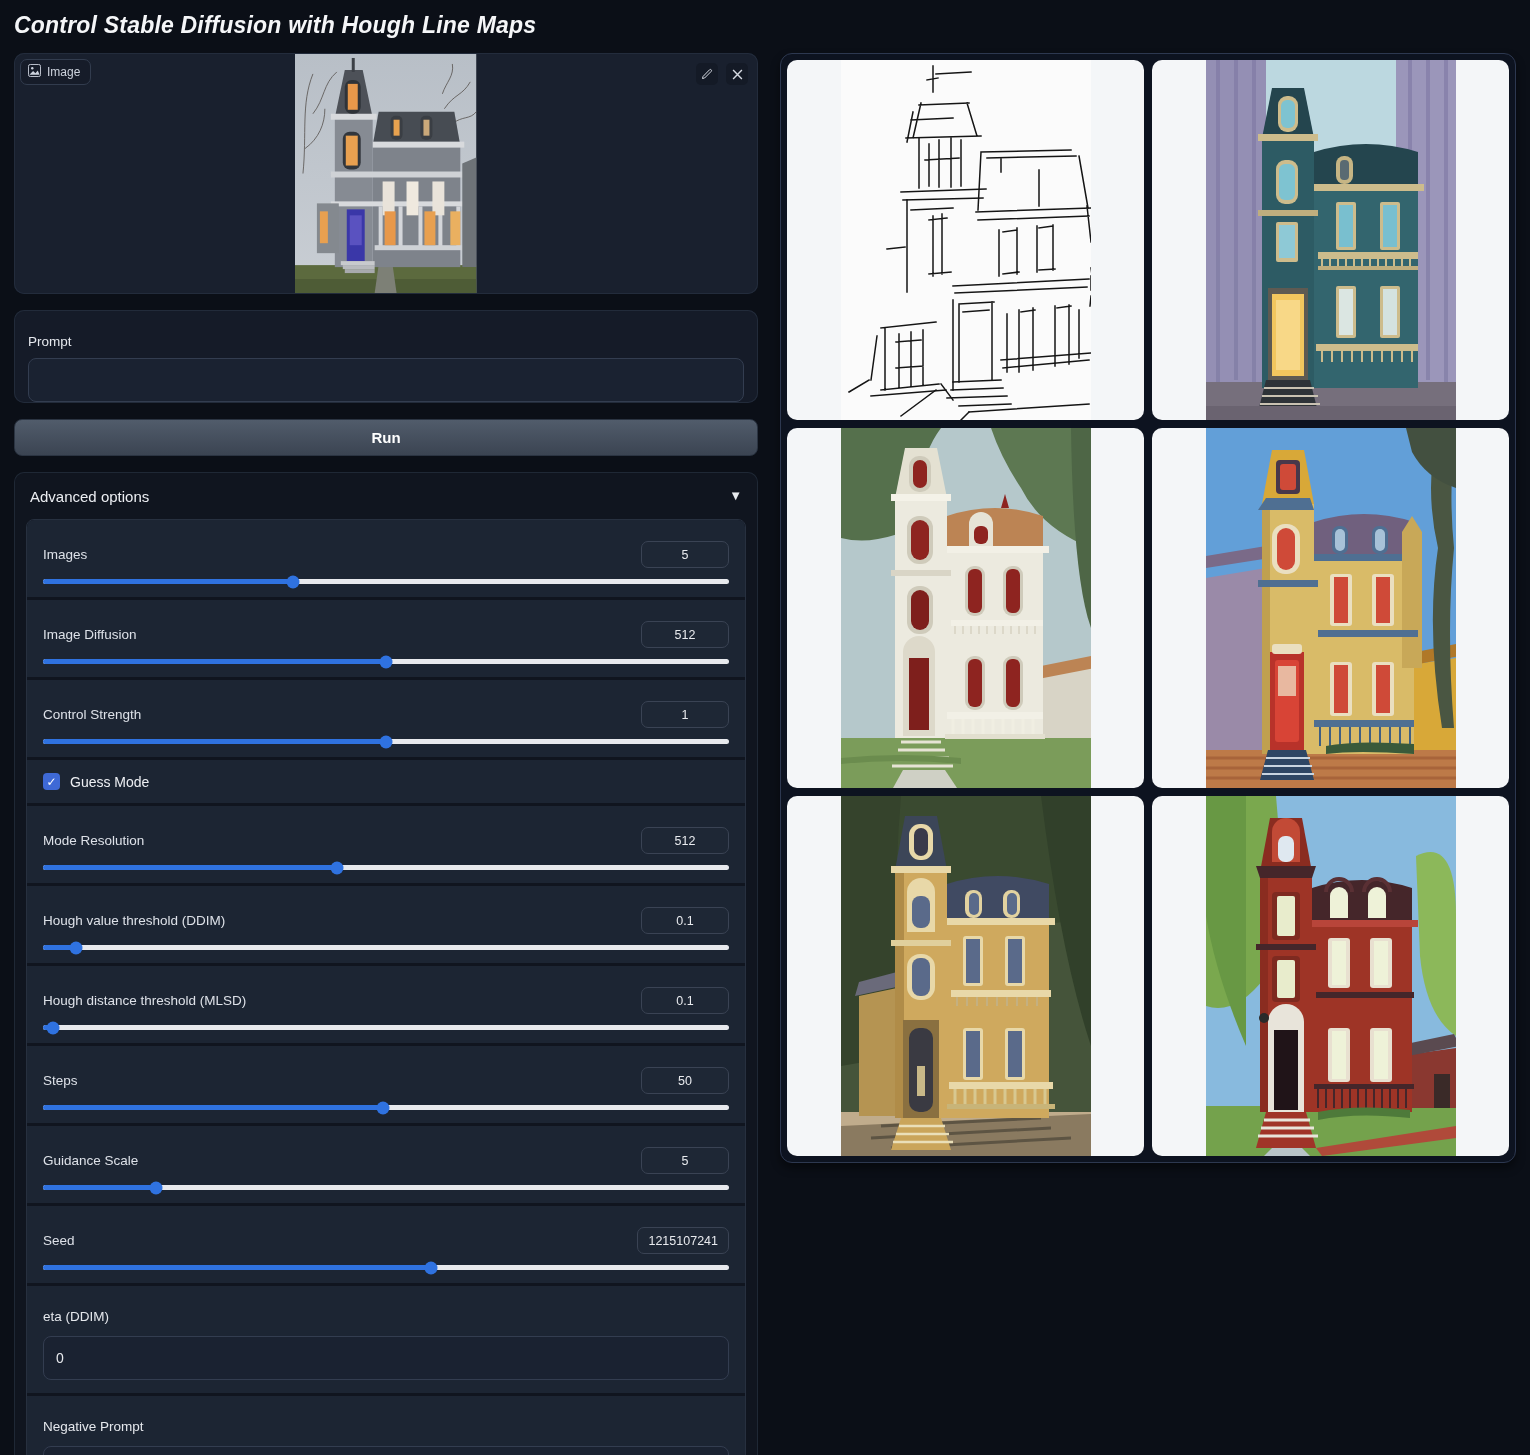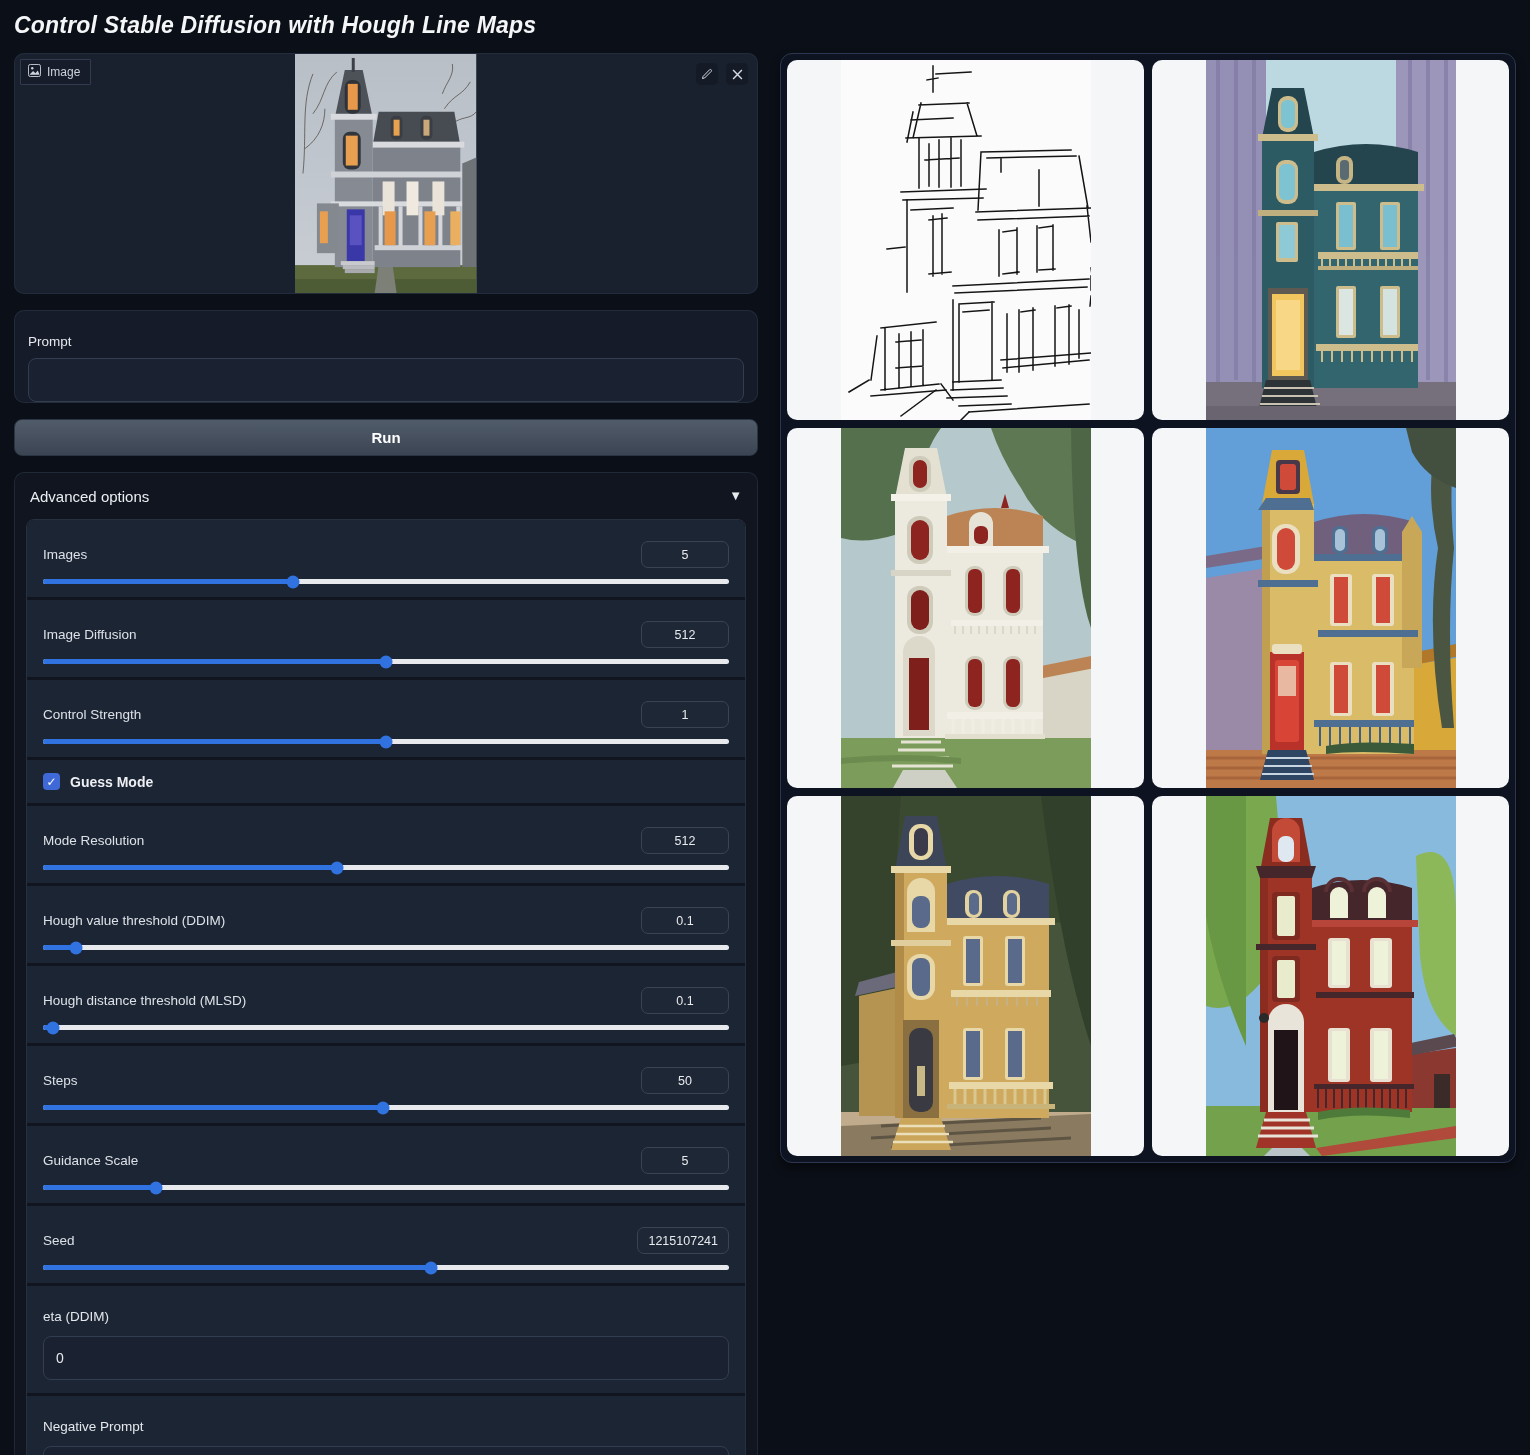--- a/index.html
+++ b/index.html
@@ -7,21 +7,21 @@
   body { font-family:"Liberation Sans","DejaVu Sans",sans-serif; color:#e8eaee; }
   .app { position:relative; width:1530px; height:1455px; overflow:hidden; background:#0b0f17; }
   .app-inner { padding:12px 14px 0 14px; }
   h1.title { font-size:23px; font-weight:700; color:#f5f6f8; letter-spacing:.2px; margin-bottom:14px;font-style:italic; }
   .main { display:flex; gap:22px; align-items:flex-start; }
   .left-col { width:744px; flex:none; display:flex; flex-direction:column; gap:16px; }
 
   
   .image-widget { position:relative; height:241px; background:#19202e; border-radius:10px; box-shadow:0 0 0 1px #232c3c inset; }
   .image-label { position:absolute; top:6px; left:6px; display:flex; align-items:center; gap:6px;
-                 background:#161c29; border:1px solid #323c4e; border-radius:1px; padding:4px 10px 4px 7px;
+                 background:#161c29; border:1px solid #323c4e; border-radius:7px; padding:4px 10px 4px 7px;
                  font-size:12px; color:#cdd3dd; z-index:3; }
   .widget-actions { position:absolute; top:10px; right:10px; display:flex; gap:8px; z-index:3; }
   .wbtn { width:22px; height:22px; border-radius:5px; background:#141a26; color:#d6dae2; display:flex;
           align-items:center; justify-content:center; font-size:13px; cursor:pointer; border:none; }
   .image-stage { position:absolute; inset:0; display:flex; align-items:center; justify-content:center; }
   .image-stage svg { height:239px; width:auto; display:block; }
 
   
   .block { background:#151b28; border-radius:10px; box-shadow:0 0 0 1px #222b3a inset; }
   .prompt-block { padding:24px 14px 14px 14px; height:93px; }
@@ -46,21 +46,21 @@
   .lbl { font-size:13.5px; color:#dde1e8; }
   .numbox { min-width:88px; height:27px; border:1px solid #3a4354; border-radius:7px; background:#1e2735;
             display:flex; align-items:center; justify-content:center; font-size:12.5px; color:#e8eaee; padding:0 10px; }
   .track { position:relative; height:5px; background:#e7e9ed; border-radius:3px; margin-top:4px; }
   .fill { position:absolute; left:0; top:0; bottom:0; background:#2f72e0; border-radius:3px; }
   .thumb { position:absolute; top:50%; width:13px; height:13px; border-radius:50%; background:#2f72e0;
            transform:translate(-50%,-50%); }
   .check-row { display:flex; align-items:center; gap:10px; padding:13px 16px; }
   .checkbox { width:17px; height:17px; border-radius:4px; background:#3e69d6; color:#fff; font-size:12px;
               display:flex; align-items:center; justify-content:center; line-height:1; }
-  .check-label { font-size:14px; color:#eef0f4;font-weight:bold; }
+  .check-label { font-size:14px; color:#eef0f4; }
   .input-row .field-label { margin:2px 0 12px 0; }
   .eta-input { display:flex; align-items:center; }
 
   
   .gallery { flex:1; height:1110px; background:#0d1320; border:1px solid #2d3850; border-radius:12px;
              padding:6px; display:grid; grid-template-columns:1fr 1fr; grid-template-rows:1fr 1fr 1fr; gap:8px;
              box-shadow:0 5px 10px rgba(0,0,0,.45); }
   .card { background:#f4f6f8; border-radius:10px; overflow:hidden; display:flex; align-items:center;
           justify-content:center; cursor:pointer; }
   .card svg { height:100%; width:auto; display:block; }

